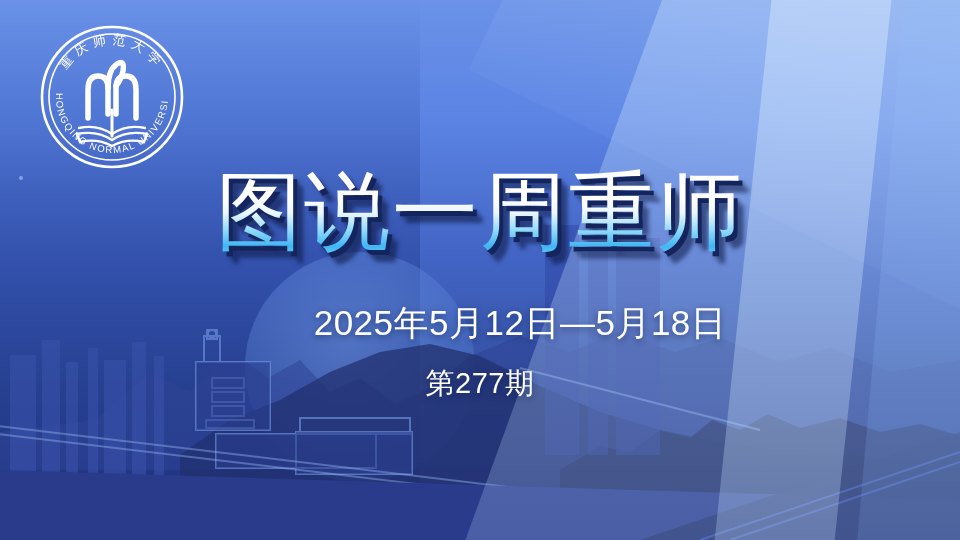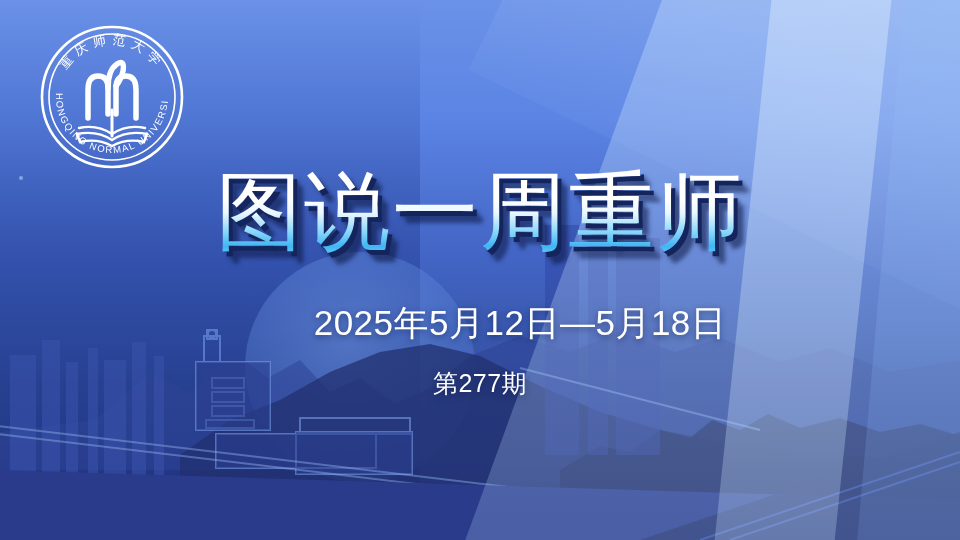--- a/index.html
+++ b/index.html
@@ -79,21 +79,21 @@
     text-align:center;color:#ffffff;
     font-size:35px;line-height:40px;font-weight:400;
     letter-spacing:.5px;
     text-shadow:0 2px 6px rgba(10,25,70,.55);
     white-space:nowrap;
     padding-left:40px;
   }
   #issue-line{
     position:absolute;left:0;top:366px;width:960px;
     text-align:center;color:#ffffff;
-    font-size:25px;line-height:34px;font-weight:400;
+    font-size:29px;line-height:34px;font-weight:400;
     letter-spacing:.5px;
     text-shadow:0 2px 6px rgba(10,25,70,.55);
     white-space:nowrap;
   }
 
   
   .speck{position:absolute;left:19px;top:176px;width:4px;height:4px;border-radius:50%;background:rgba(190,215,255,.55);}
 </style>
 </head>
 <body>

